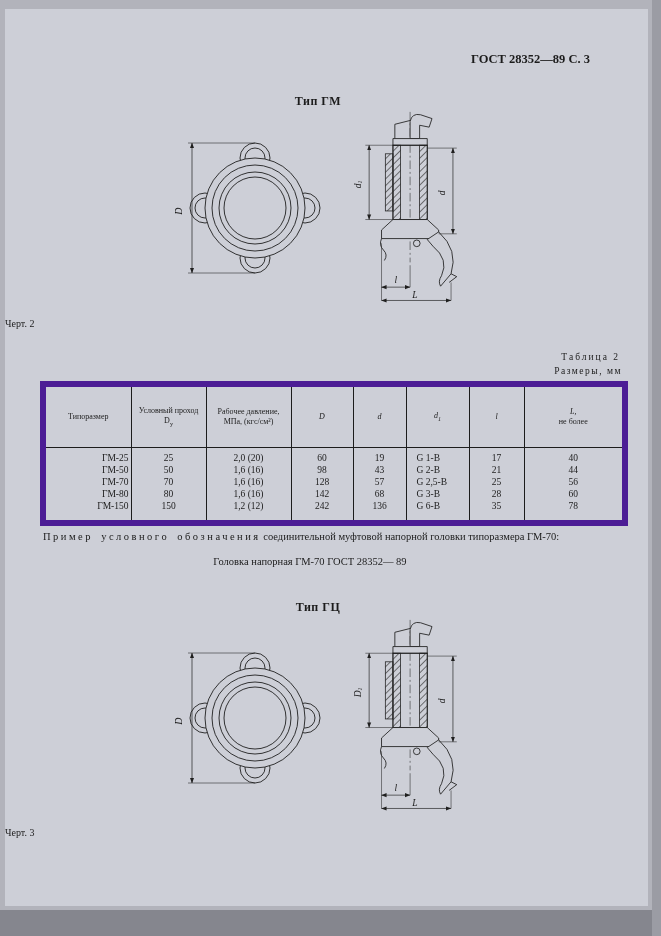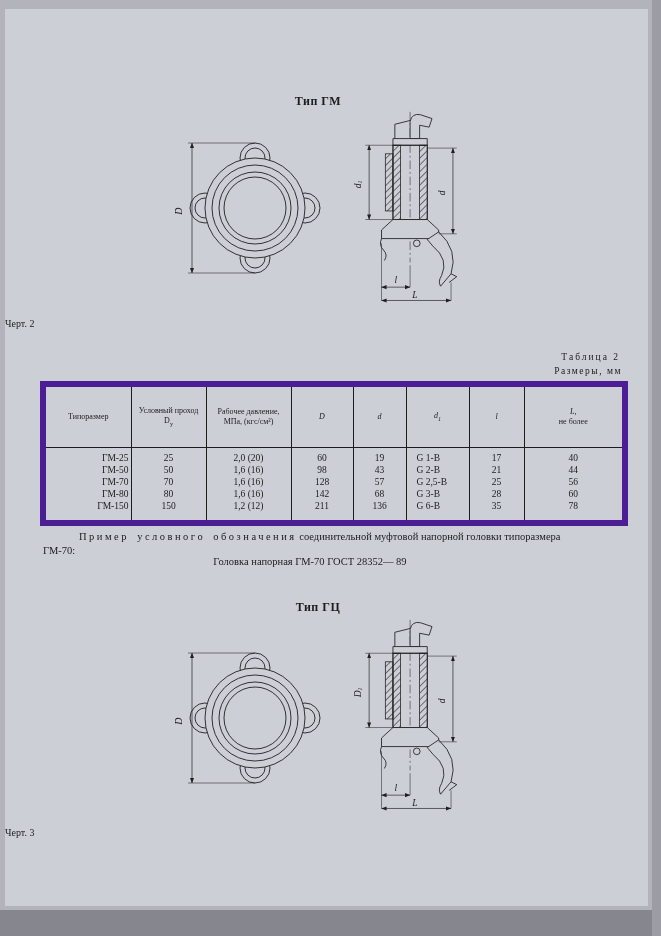--- a/index.html
+++ b/index.html
@@ -46,21 +46,21 @@
              height:52px; }
   tbody td { font-size:9.5px; line-height:12px; text-align:center; padding:0 2px; }
   tbody tr:first-child td { padding-top:4px; }
   tbody tr:last-child td { padding-bottom:8px; }
   td.c1 { text-align:right; padding-left:14px; }
   td.c6 { text-align:left; padding-left:10px; }
   .it { font-style:italic; }
   sub { font-size:6px; }
 
   .example { position:absolute; left:38px; top:510px; width:522px; font-size:10.5px; line-height:1.4; }
-  .example .sp { letter-spacing:2.5px; word-spacing:3px;margin-left:36px; }
+  .example .sp { letter-spacing:2.5px; word-spacing:3px; }
   .designation { position:absolute; left:0; top:547px; width:610px; text-align:center;
                  font-size:10.5px; }
 </style>
 </head>
 <body>
 
 <div id="screen">
   <div class="shadow-bottom"></div>
   <div class="shadow-right"></div>
 
@@ -70,20 +70,21 @@
         <path d="M0,1.2 L10,5 L0,8.8 Z" fill="#1f1f1f"></path>
       </marker>
       <pattern id="hatchP" width="5" height="5" patternUnits="userSpaceOnUse" patternTransform="rotate(45)">
         <line x1="2.5" y1="0" x2="2.5" y2="5" stroke="#3a3a3a" stroke-width="0.7"></line>
       </pattern>
     </defs>
   </svg>
 
   <div class="page">
 
+    <div class="doc-header">ГОСТ 28352—89 С. 3</div>
 
     <div class="type-label" id="type1">Тип ГМ</div>
 
     <svg class="fv" id="fv1" viewBox="0 0 160 180">
       <g>
         <circle class="lobe" cx="85" cy="40" r="15"></circle>
         <circle class="lobe" cx="85" cy="140" r="15"></circle>
         <circle class="lobe" cx="35" cy="90" r="15"></circle>
         <circle class="lobe" cx="135" cy="90" r="15"></circle>
         <circle class="lobe2" cx="85" cy="40" r="10"></circle>
@@ -206,21 +207,21 @@
             <td>142</td>
             <td>68</td>
             <td class="c6">G 3-B</td>
             <td>28</td>
             <td>60</td>
           </tr>
           <tr>
             <td class="c1">ГМ-150</td>
             <td>150</td>
             <td>1,2 (12)</td>
-            <td>211</td>
+            <td>242</td>
             <td>136</td>
             <td class="c6">G 6-B</td>
             <td>35</td>
             <td>78</td>
           </tr>
         </tbody>
       </table>
     </div>
 
     <p class="example"><span class="sp">Пример условного обозначения</span><span> соединительной муфтовой напорной головки типоразмера ГМ-70:</span></p>

